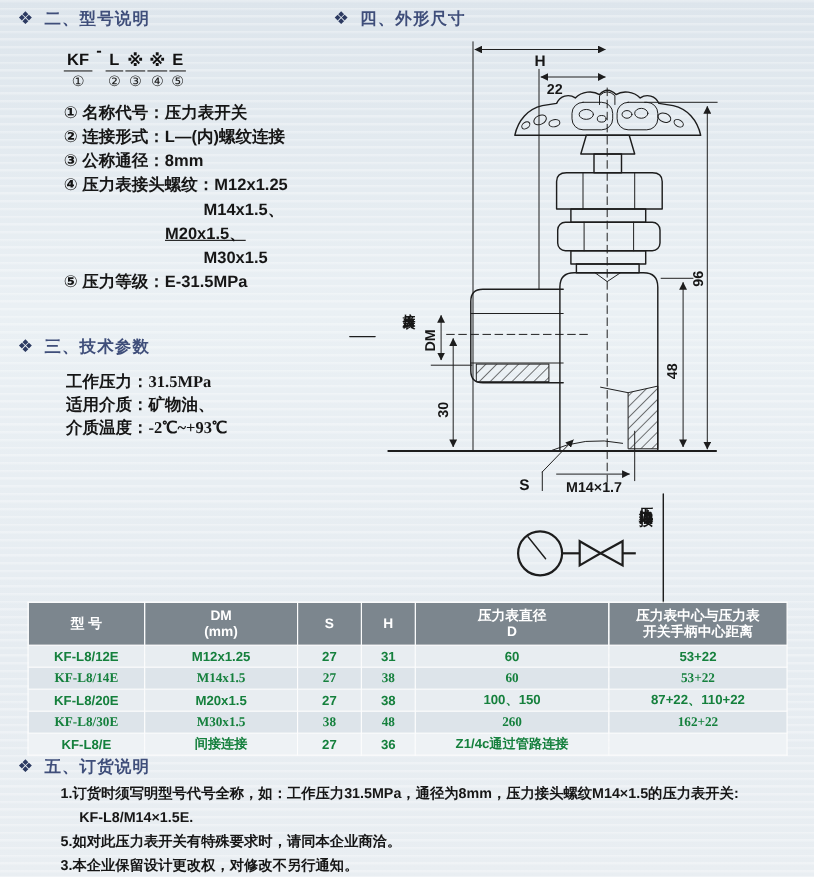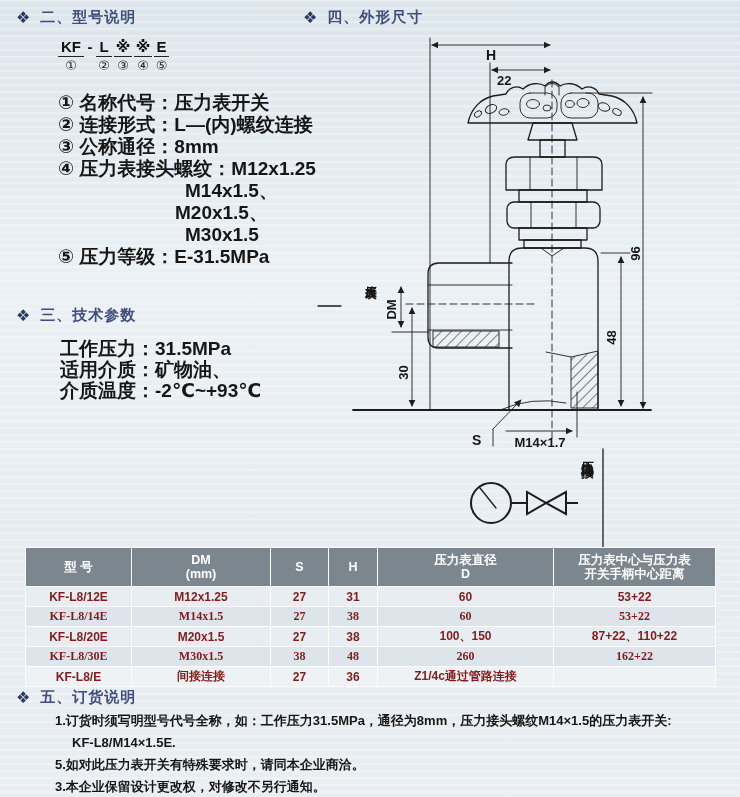--- a/index.html
+++ b/index.html
@@ -6,34 +6,34 @@
   body{font-family:"Liberation Sans","DejaVu Sans",sans-serif;}
   .page{
     position:relative;width:740px;height:797px;overflow:hidden;color:#1b1b1b;
     background-image:
       repeating-linear-gradient(180deg, rgba(255,255,255,.30) 0px, rgba(255,255,255,.30) 1px, rgba(255,255,255,0) 3px, rgba(255,255,255,0) 7px),
       linear-gradient(180deg,#dde5ec 0%,#eaf0f4 35%,#e6ecf1 75%,#e9eef2 100%);
   }
   .abs{position:absolute;}
   .sec-title{display:flex;align-items:center;font-weight:bold;font-size:15px;color:#3f4e7a;letter-spacing:1px;}
   .diamond{color:#2c3a61;font-size:16px;margin-right:9px;line-height:1;}
-  .bt{font-weight:600;font-size:19px;color:#161616;}
+  .bt{font-weight:600;font-size:15px;color:#161616;}
   .lines div{line-height:22px;white-space:nowrap;}
-  .tech-lines div{line-height:21px;white-space:nowrap;}
+  .tech-lines div{line-height:21px;white-space:nowrap;font-family:Liberation Serif, serif;}
   .indent65{margin-left:65px;}
   
   .code-row{display:flex;}
   .code-cell{display:inline-block;text-align:center;font-weight:bold;font-size:15px;color:#111;}
-  .code-cell.u{border-bottom:1.6px solid #222;}
+  .code-cell.u{border-bottom:1.6px solid #222;margin-top:8px;}
   .num-cell{display:inline-block;text-align:center;font-size:13px;color:#222;margin-top:1px;}
   
   table.spec{border-collapse:collapse;table-layout:fixed;width:690px;padding-left:32px;}
   table.spec th,table.spec td{border:1px solid #fdfdfd;text-align:center;vertical-align:middle;overflow:hidden;}
   table.spec th{background:#7c868e;color:#fff;font-weight:600;font-size:12.5px;line-height:14px;white-space:pre-line;height:36px;}
-  table.spec td{font-weight:600;font-size:12px;color:#7f1d1d;height:17px;white-space:pre-line;}
+  table.spec td{font-weight:600;font-size:12px;color:#15803d;height:17px;white-space:pre-line;}
   tr.r-a td{background:#e8edf1;}
   tr.r-b td{background:#dde4ea;font-family:Liberation Serif, serif;}
   tr.r-last td{background:#eef2f5;}
   
   .dlab{font-weight:600;color:#161616;font-size:13px;text-align:center;white-space:nowrap;}
   .rot{transform:rotate(-90deg);}
   .vert{writing-mode:vertical-rl;text-orientation:upright;letter-spacing:1px;line-height:14px;}
   svg .ln{stroke:#1d1d1d;stroke-width:1.3;fill:none;stroke-linecap:round;stroke-linejoin:round;}
   svg .thin{stroke-width:0.9;}
   svg .thick{stroke-width:1.8;}
@@ -68,21 +68,21 @@
       <span class="num-cell" style="width:15px;margin-left:2px;">⑤</span>
     </div>
   </div>
 
   <div class="abs bt lines" style="left:58px;top:92px;">
     <div>① 名称代号：压力表开关</div>
     <div>② 连接形式：L—(内)螺纹连接</div>
     <div>③ 公称通径：8mm</div>
     <div>④ 压力表接头螺纹：M12x1.25</div>
     <div style="margin-left:127px;">M14x1.5、</div>
-    <div style="margin-left:117px;">M20x1.5、</div>
+    <div style="margin-left:92px;text-decoration:underline;">M20x1.5、</div>
     <div style="margin-left:127px;">M30x1.5</div>
     <div>⑤ 压力等级：E-31.5MPa</div>
   </div>
 
   <div class="abs sec-title" style="left:16px;top:306px;">
     <span class="diamond">❖</span>
     <span>三、技术参数</span>
   </div>
 
   <div class="abs bt tech-lines" style="left:60px;top:338px;">

